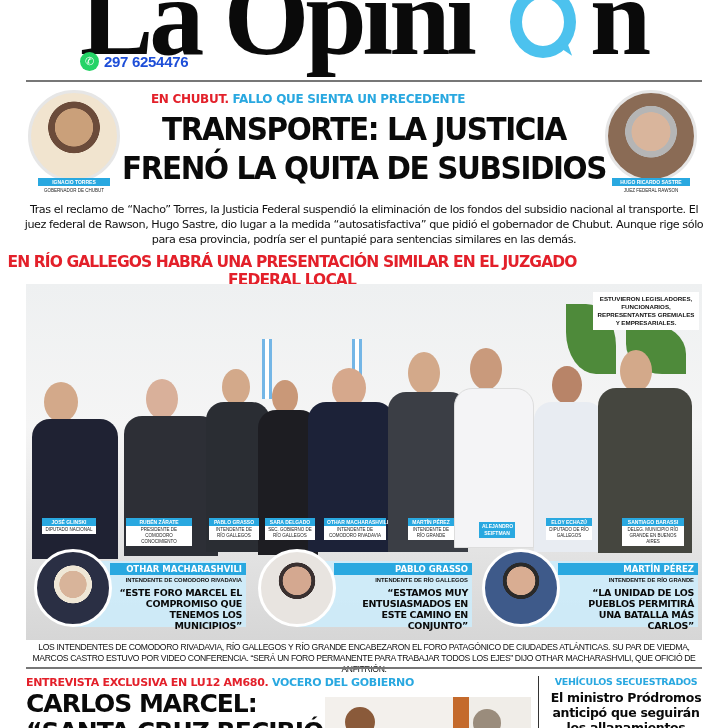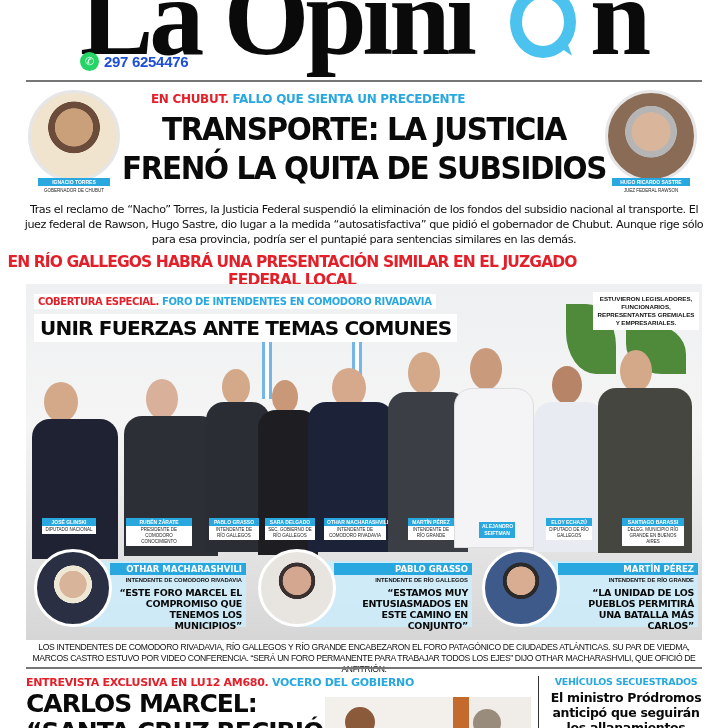--- a/index.html
+++ b/index.html
@@ -116,25 +116,20 @@
   <div class="p-body" style="left:282px;top:118px;width:86px;height:150px;background:#1c2238;"></div>
   <div class="p-head" style="left:382px;top:68px;width:32px;height:42px;"></div>
   <div class="p-body" style="left:362px;top:108px;width:80px;height:160px;background:#3b3e45;"></div>
   <div class="p-head" style="left:444px;top:64px;width:32px;height:42px;background:#c99a7c;"></div>
   <div class="p-body" style="left:428px;top:104px;width:80px;height:160px;background:#f4f4f6;border:1px solid #ddd;"></div>
   <div class="p-head" style="left:526px;top:82px;width:30px;height:38px;background:#b88468;"></div>
   <div class="p-body" style="left:508px;top:118px;width:70px;height:150px;background:#e8ecf2;"></div>
   <div class="p-head" style="left:594px;top:66px;width:32px;height:42px;"></div>
   <div class="p-body" style="left:572px;top:104px;width:94px;height:165px;background:#45463f;"></div>
 
-  <div class="photo-kicker">
-    <span class="kick-red">COBERTURA ESPECIAL.</span>
-    <span class="kick-blue">FORO DE INTENDENTES EN COMODORO RIVADAVIA</span>
-  </div>
-  <div class="photo-title">UNIR FUERZAS ANTE TEMAS COMUNES</div>
   <div class="photo-note">ESTUVIERON LEGISLADORES, FUNCIONARIOS, REPRESENTANTES GREMIALES Y EMPRESARIALES.</div>
 
   <div class="nametag" style="left:16px;width:54px;">
     <span class="nt-name">JOSÉ GLINSKI</span>
       <span class="nt-role">DIPUTADO NACIONAL</span>
   </div>
   <div class="nametag" style="left:100px;width:66px;">
     <span class="nt-name">RUBÉN ZÁRATE</span>
       <span class="nt-role">PRESIDENTE DE COMODORO CONOCIMIENTO</span>
   </div>

